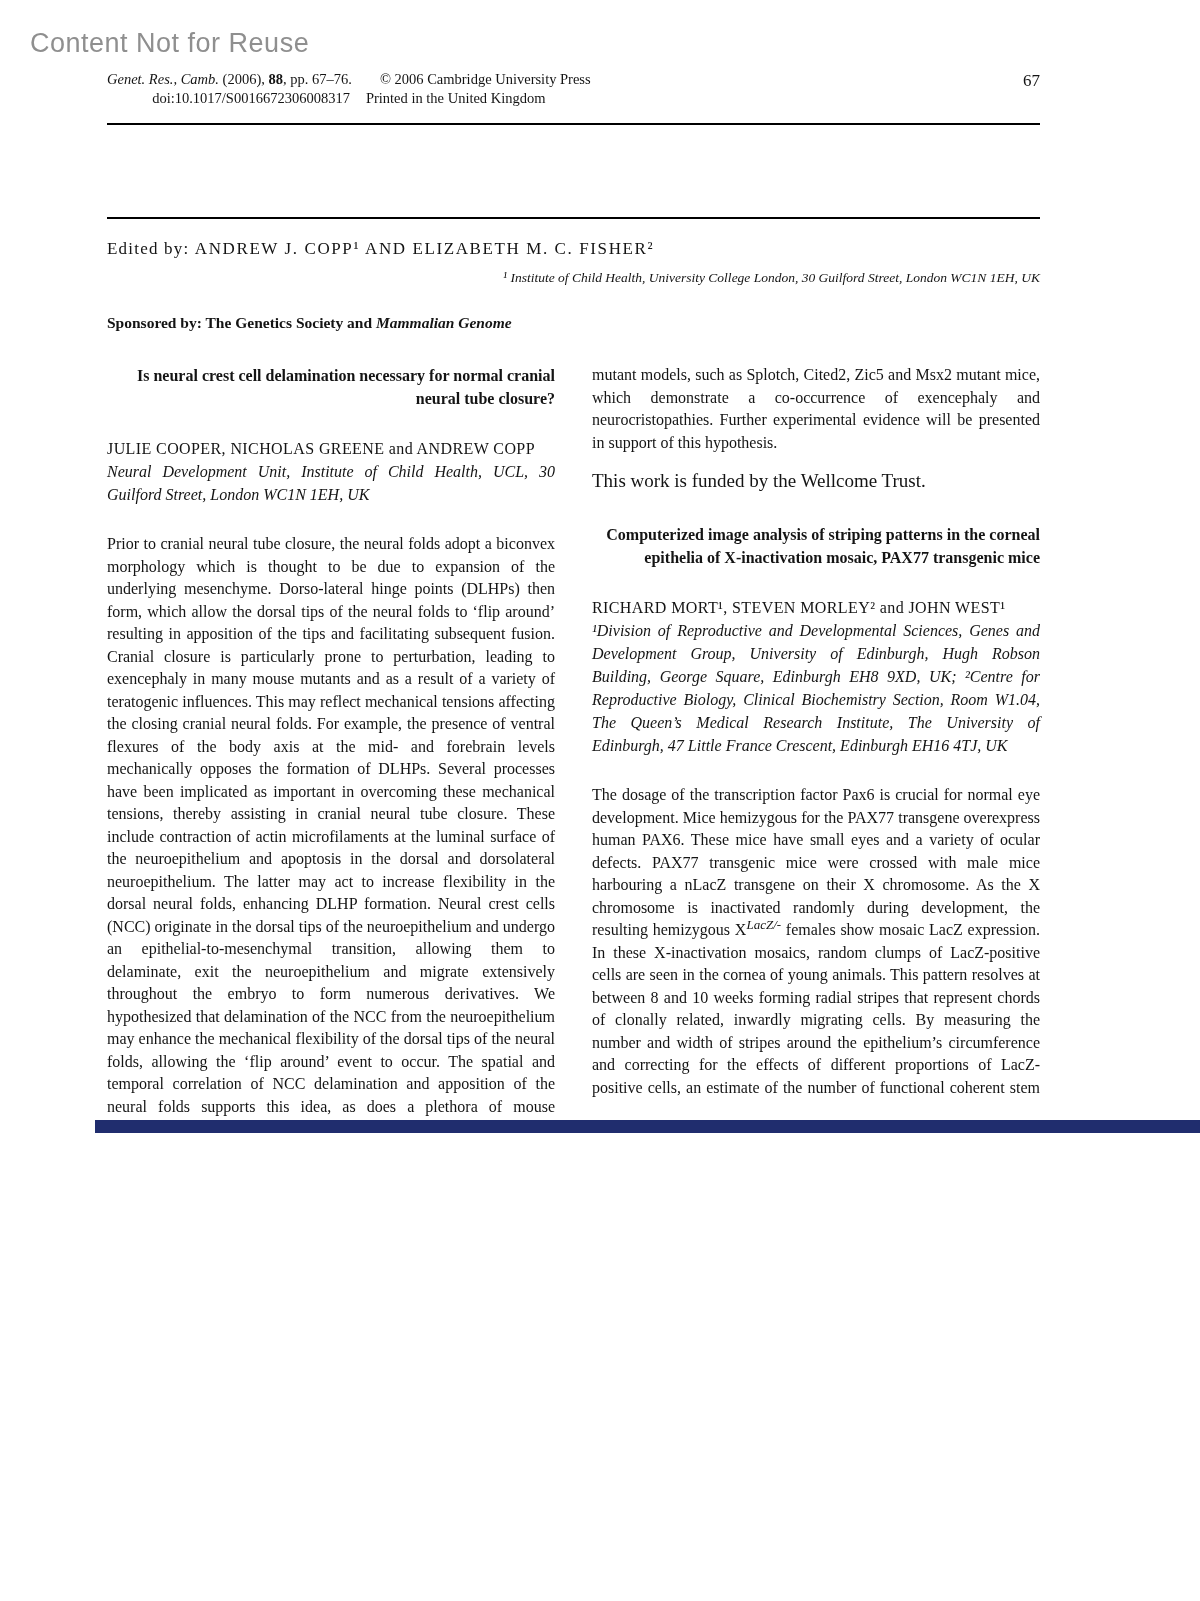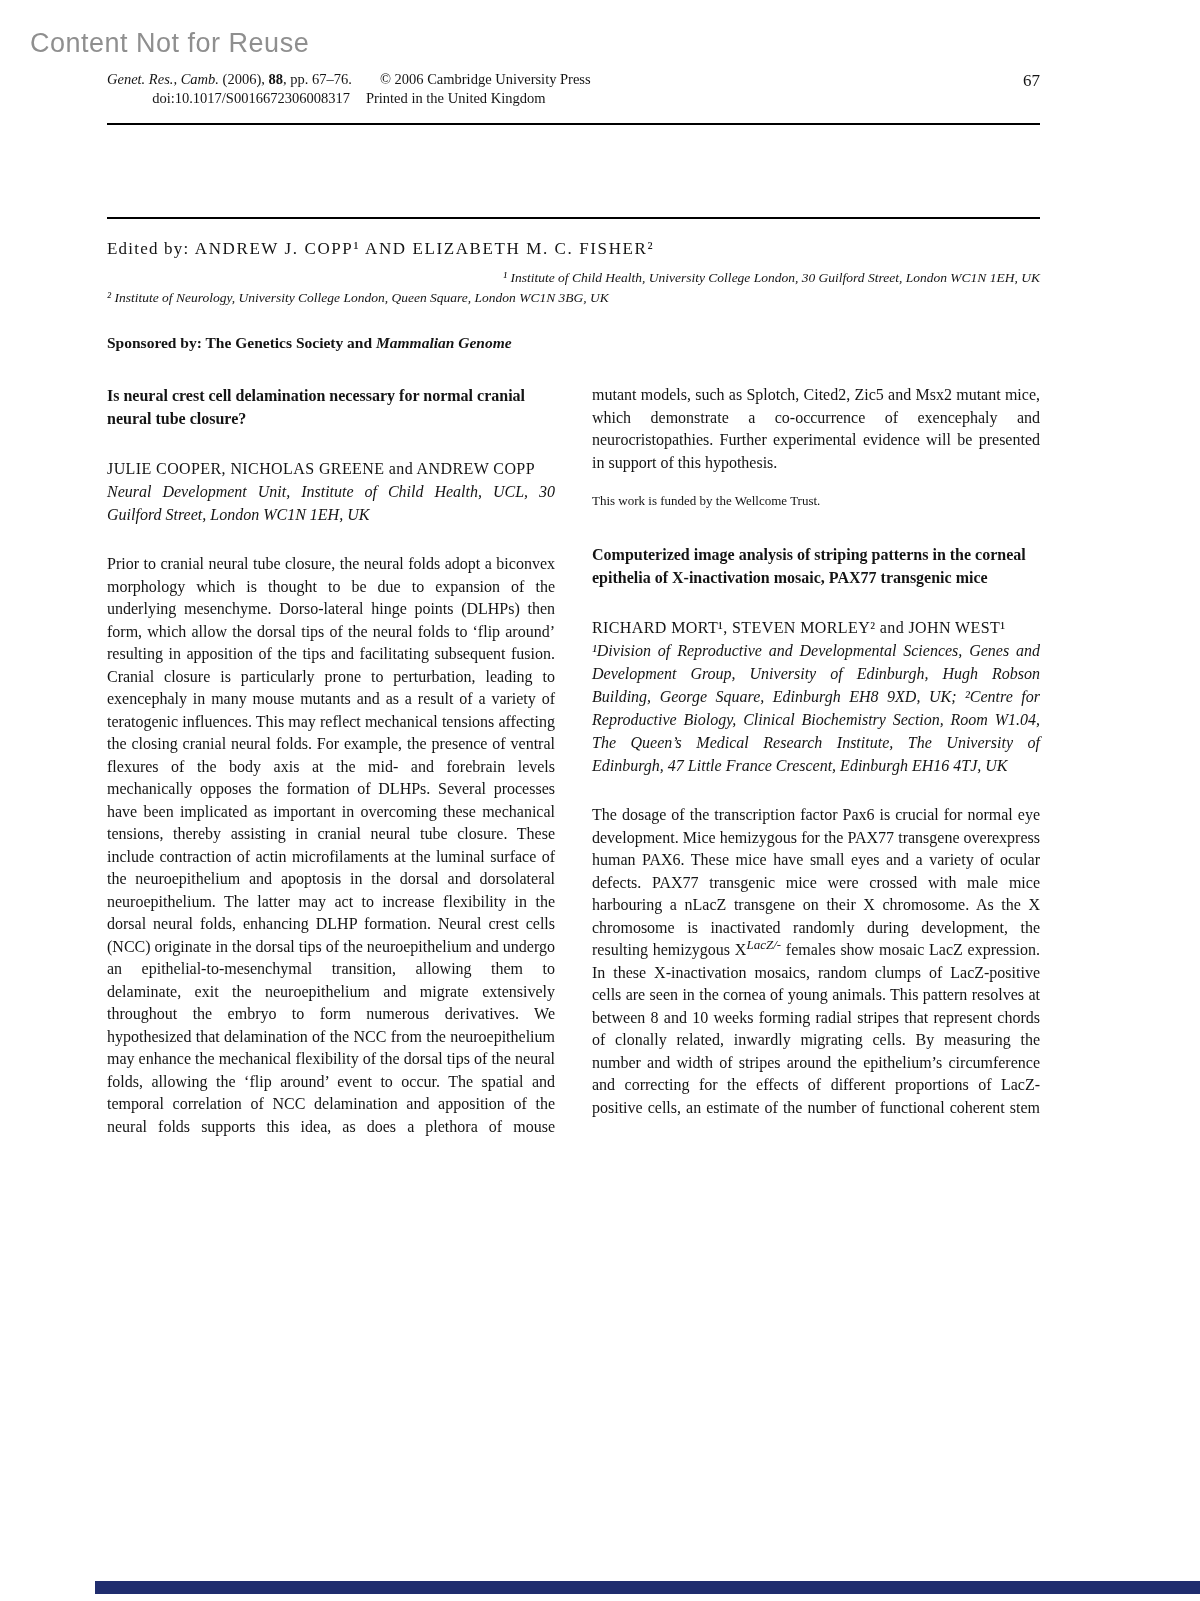--- a/index.html
+++ b/index.html
@@ -1,19 +1,19 @@
 <!DOCTYPE html>
 <html><head>
 <meta charset="utf-8">
 <style>
   html, body { margin: 0; padding: 0; background: #ffffff; }
   .page {
     position: relative;
     width: 1200px;
-    height: 1594px;
+    height: 1133px;
     background: #ffffff;
     overflow: hidden;
     font-family: "Liberation Serif", serif;
     color: #141414;
   }
   .watermark {
     position: absolute;
     top: 28px;
     left: 30px;
     font-family: "Liberation Sans", sans-serif;
@@ -44,34 +44,34 @@
   }
   .rule2 { margin-top: 92px; }
   .editors-line { margin-top: 20px; font-size: 17px; letter-spacing: 1.6px; }
   .ed-label { letter-spacing: 1.2px; }
   .ed-affil { font-style: italic; font-size: 13.5px; line-height: 20px; }
   .ed-affil.first { margin-top: 9px; text-align: right; }
   .sponsor { margin-top: 26px; font-weight: bold; font-size: 15.5px; }
   .sp-journal { font-style: italic; }
   .columns { margin-top: 32px; display: flex; gap: 37px; }
   .col { width: 448px; }
-  .abs-title { margin: 0; font-size: 16px; font-weight: bold; line-height: 23px; text-align: left; }
+  .abs-title { margin: 0; font-size: 16px; font-weight: bold; line-height: 23px; text-align: right; }
   .abs-title.second { margin-top: 32px; }
   .authors { margin-top: 27px; font-size: 16px; line-height: 23px; letter-spacing: 0.4px; }
   .ul { }
   .affil { font-style: italic; font-size: 16px; line-height: 23px; text-align: justify; }
   .bodytext {
     margin: 27px 0 0 0;
     font-size: 16px;
     line-height: 22.5px;
     text-align: justify;
   }
   .cont-break { text-align-last: justify; }
   .bodytext.first { margin-top: 0; }
-  .funding { margin: 17px 0 0 0; font-size: 13px; line-height: 20px; }
+  .funding { margin: 17px 0 0 0; font-size: 19px; line-height: 20px; }
   .sup { vertical-align: super; font-size: 13px; font-style: italic; line-height: 0; }
   .footer-bar {
     position: absolute;
     left: 95px;
     right: 0;
     bottom: 0;
     height: 13px;
     background: #202d6e;
   }
 </style>
@@ -92,21 +92,20 @@
       <div class="page-number">67</div>
     </div>
 
     <div class="rule"></div>
 
 
     <div class="rule rule2"></div>
 
     <div class="editors-line"><span class="ed-label">Edited by: </span><span class="ed-names">ANDREW J. COPP¹ AND ELIZABETH M. C. FISHER²</span></div>
     <div class="ed-affil first">¹ Institute of Child Health, University College London, 30 Guilford Street, London WC1N 1EH, UK</div>
-    <div class="ed-affil">² Institute of Neurology, University College London, Queen Square, London WC1N 3BG, UK</div>
 
     <div class="sponsor"><span>Sponsored by: The Genetics Society and </span><span class="sp-journal">Mammalian Genome</span></div>
 
     <div class="columns">
 
       <div class="col">
         <h2 class="abs-title">Is neural crest cell delamination necessary for normal cranial neural tube closure?</h2>
         <div class="authors"><span class="ul">JULIE COOPER</span><span>, NICHOLAS GREENE and ANDREW COPP</span></div>
         <div class="affil">Neural Development Unit, Institute of Child Health, UCL, 30 Guilford Street, London WC1N 1EH, UK</div>
         <p class="bodytext cont-break">Prior to cranial neural tube closure, the neural folds adopt a biconvex morphology which is thought to be due to expansion of the underlying mesenchyme. Dorso-lateral hinge points (DLHPs) then form, which allow the dorsal tips of the neural folds to ‘flip around’ resulting in apposition of the tips and facilitating subsequent fusion. Cranial closure is particularly prone to perturbation, leading to exencephaly in many mouse mutants and as a result of a variety of teratogenic influences. This may reflect mechanical tensions affecting the closing cranial neural folds. For example, the presence of ventral flexures of the body axis at the mid- and forebrain levels mechanically opposes the formation of DLHPs. Several processes have been implicated as important in overcoming these mechanical tensions, thereby assisting in cranial neural tube closure. These include contraction of actin microfilaments at the luminal surface of the neuroepithelium and apoptosis in the dorsal and dorsolateral neuroepithelium. The latter may act to increase flexibility in the dorsal neural folds, enhancing DLHP formation. Neural crest cells (NCC) originate in the dorsal tips of the neuroepithelium and undergo an epithelial-to-mesenchymal transition, allowing them to delaminate, exit the neuroepithelium and migrate extensively throughout the embryo to form numerous derivatives. We hypothesized that delamination of the NCC from the neuroepithelium may enhance the mechanical flexibility of the dorsal tips of the neural folds, allowing the ‘flip around’ event to occur. The spatial and temporal correlation of NCC delamination and apposition of the neural folds supports this idea, as does a plethora of mouse</p>

